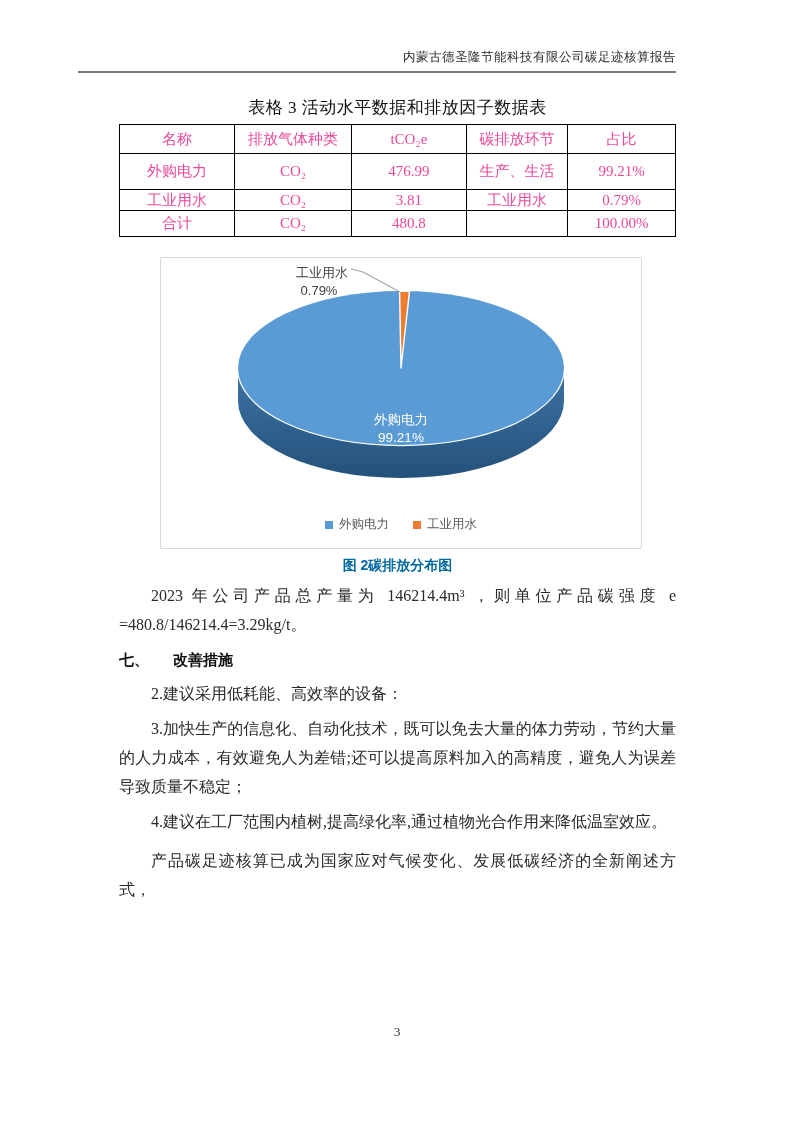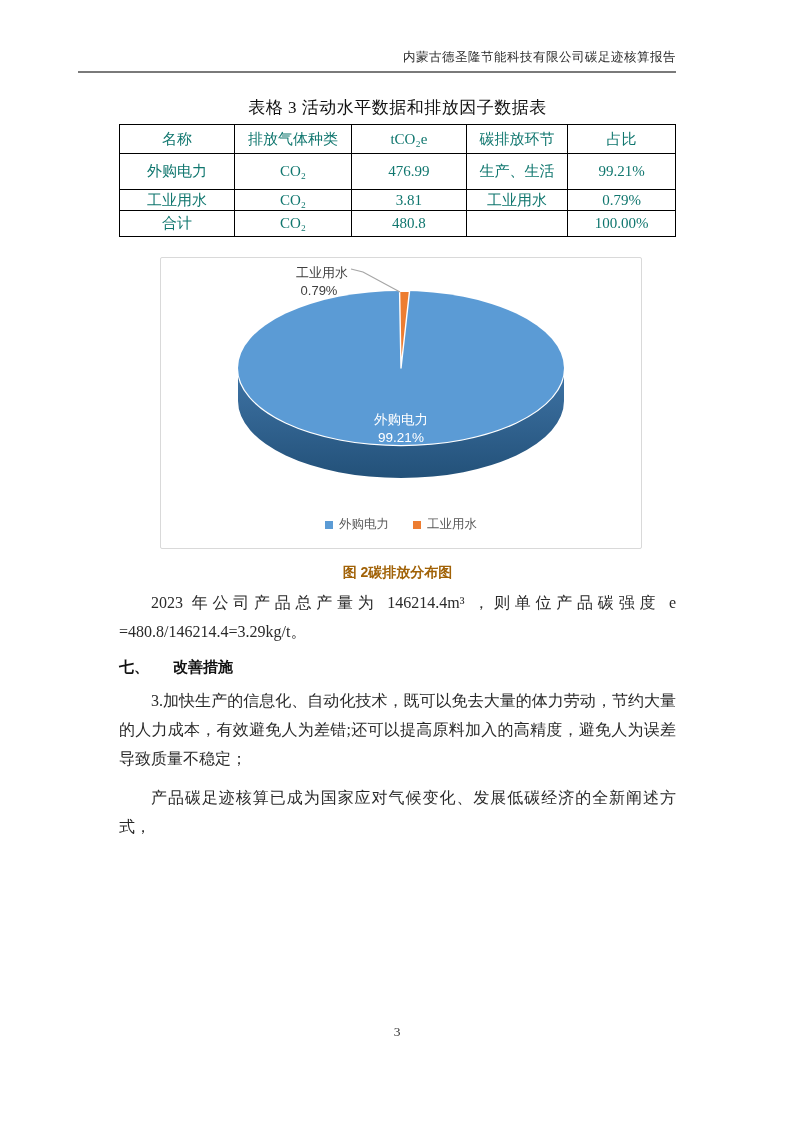--- a/index.html
+++ b/index.html
@@ -14,41 +14,41 @@
   }
   .header-rule {
     position:absolute; top:71px; left:78px; width:598px;
     border-top:2px solid #7a7a7a;
   }
   .content { position:absolute; top:96px; left:119px; width:557px; }
   .table-title { text-align:center; font-size:17px; letter-spacing:0.5px; margin-bottom:5px; color:#111; }
   table.data-table { width:100%; border-collapse:collapse; table-layout:fixed; }
   .data-table th, .data-table td {
     border:1.5px solid #000; text-align:center; vertical-align:middle;
-    font-weight:normal; font-size:15px; color:#0f766e; padding:0 2px;
+    font-weight:normal; font-size:15px; color:#ec4899; padding:0 2px;
   }
   tr.h-row { height:29px; } tr.r1 { height:36px; } tr.r2 { height:21px; } tr.r3 { height:26px; }
 
   .figure {
     margin:20px 0 0 41px; width:482px; height:292px;
     border:1px solid #d9d9d9; position:relative; background:#fff; border-radius:2px;
   }
   .legend {
     position:absolute; left:0; right:0; top:258px;
     display:flex; justify-content:center; gap:24px;
     font-family:"Liberation Sans","DejaVu Sans",sans-serif;
     font-size:12.5px; color:#595959;
   }
   .legend-item { display:flex; align-items:center; gap:6px; }
   .swatch { width:8px; height:8px; display:inline-block; }
   .chart-text { font-family:"Liberation Sans","DejaVu Sans",sans-serif; }
 
   .caption {
-    text-align:center; font-weight:bold; font-size:14px; margin-top:15px;
-    font-family:"Liberation Sans","DejaVu Sans",sans-serif; color:#a16207;
+    text-align:center; font-weight:bold; font-size:14px; margin-top:8px;
+    font-family:"Liberation Sans","DejaVu Sans",sans-serif; color:#0369a1;
   }
   .body-para {
     font-size:16px; line-height:29px; text-align:justify;
     text-indent:32px; margin-top:6px; color:#2a2a2a;
   }
   .intro { margin-top:6px;font-family:Liberation Serif, serif; }
   .section-heading {
     margin-top:8px; line-height:26px;
     font-family:"Liberation Sans","DejaVu Sans",sans-serif;
     font-size:15px; font-weight:bold; color:#111;
@@ -149,19 +149,21 @@
     </div>
   </div>
 
   <div class="caption">图 2碳排放分布图</div>
 
   <p class="body-para intro">2023 年公司产品总产量为 146214.4m³ ，则单位产品碳强度 e =480.8/146214.4=3.29kg/t。</p>
 
   <h2 class="section-heading">
     <span class="num">七、</span><span>改善措施</span>
   </h2>
+  <p class="body-para">2.建议采用低耗能、高效率的设备：</p>
   <p class="body-para">3.加快生产的信息化、自动化技术，既可以免去大量的体力劳动，节约大量的人力成本，有效避免人为差错;还可以提高原料加入的高精度，避免人为误差导致质量不稳定；</p>
+  <p class="body-para">4.建议在工厂范围内植树,提高绿化率,通过植物光合作用来降低温室效应。</p>
 
   <p class="body-para mt10">产品碳足迹核算已成为国家应对气候变化、发展低碳经济的全新阐述方式，</p>
 
 </div>
 
 <div class="page-number">3</div>
 
 </body></html>

